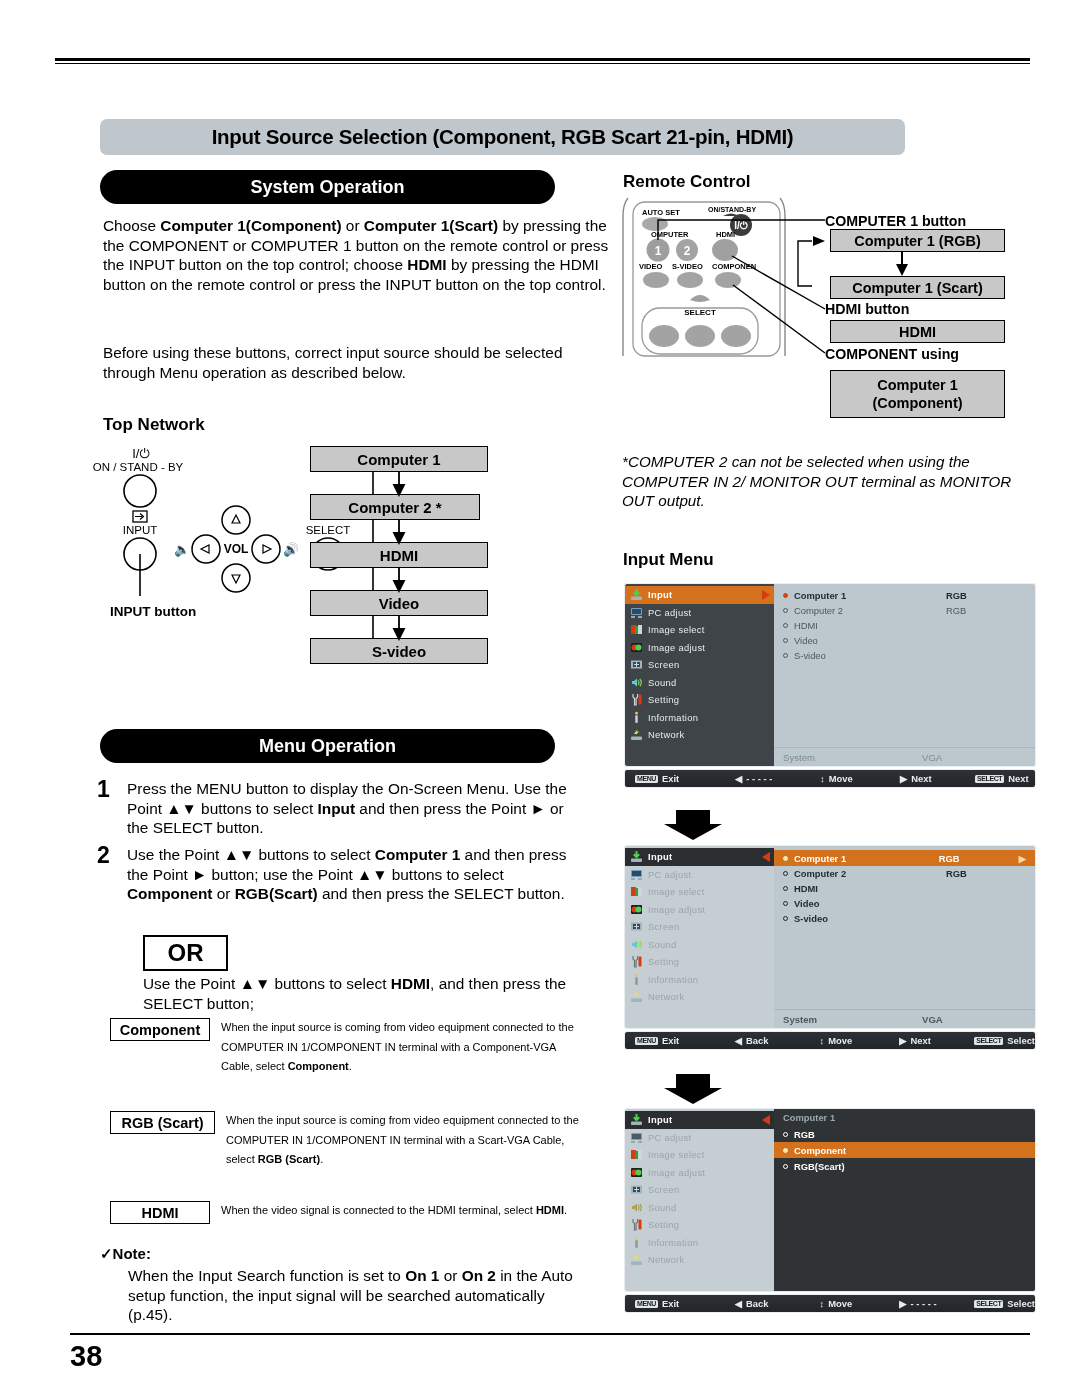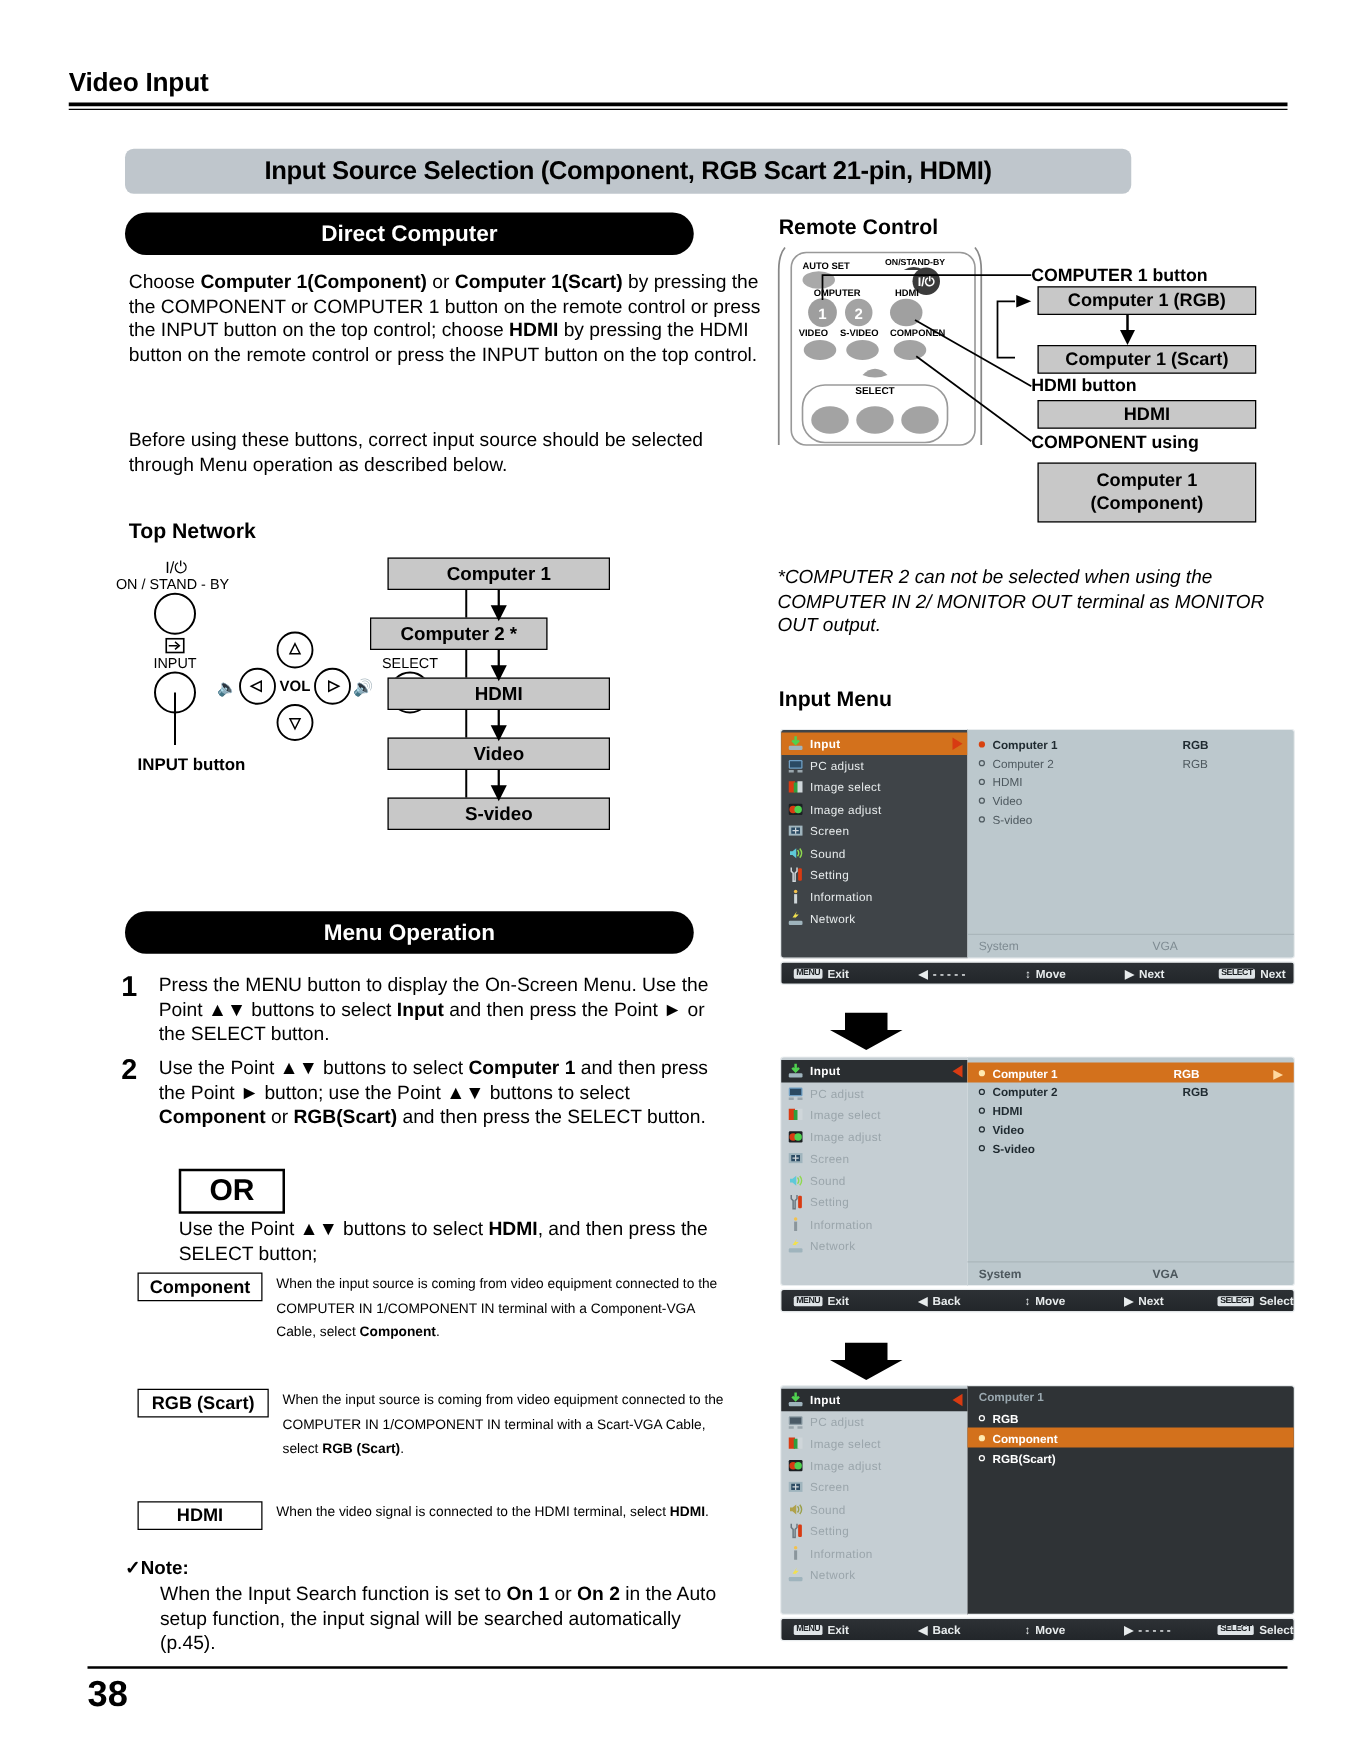--- a/index.html
+++ b/index.html
@@ -180,28 +180,27 @@
   #note-body { position:absolute; left:128px; top:1266px; width:460px; font-size:15.4px; line-height:19.6px; }
 
   
   #footer-rule { position:absolute; left:70px; top:1333px; width:960px; border-top:2.2px solid #000; }
   #page-number { position:absolute; left:70px; top:1340px; font-size:29px; font-weight:bold; }
 </style>
 </head>
 <body>
 
 <div class="page-head">
-  <div class="page-head-title">Video Input</div>
   <div class="page-head-rule1"></div>
   <div class="page-head-rule2"></div>
 </div>
 
 <div class="section-banner">Input Source Selection (Component, RGB Scart 21-pin, HDMI)</div>
 
-<div class="pill" id="direct-pill">Direct Computer</div>
+<div class="pill" id="direct-pill">System Operation</div>
 <div class="btext" id="direct-para1">Choose <b>Computer 1(Component)</b> or <b>Computer 1(Scart)</b> by pressing the the COMPONENT or COMPUTER 1 button on the remote control or press the INPUT button on the top control; choose <b>HDMI</b> by pressing the HDMI button on the remote control or press the INPUT button on the top control.</div>
 <div class="btext" id="direct-para2">Before using these buttons, correct input source should be selected through Menu operation as described below.</div>
 
 <div id="top-control-heading">Top Network</div>
 
 <div id="topctl-diagram">
   <svg width="510" height="240" viewBox="0 0 510 240">
 
     <text x="53" y="14" font-size="13" font-family="Liberation Sans, sans-serif" text-anchor="middle">I/⏻</text>
     <text x="50" y="27" font-size="11.5" font-family="Liberation Sans, sans-serif" text-anchor="middle">ON / STAND - BY</text>
@@ -230,21 +229,21 @@
 
     <circle cx="240" cy="72" r="3.2" fill="#000"></circle>
     <text x="240" y="90" font-size="11.5" font-family="Liberation Sans, sans-serif" text-anchor="middle">SELECT</text>
     <circle cx="240" cy="110" r="16" fill="#fff" stroke="#000" stroke-width="1.6"></circle>
 
     <path d="M295 218 L285 218 L285 13 L305 13" fill="none" stroke="#000" stroke-width="1.6"></path>
     <polygon points="313,13 303,9 303,17" fill="#000"></polygon>
   </svg>
 
   <div class="flow-box" style="position:absolute;left:222px;top:2px;width:178px;height:26px;">Computer 1</div>
-  <div class="flow-box" style="position:absolute;left:208px;top:50px;width:142px;height:26px;">Computer 2 *</div>
+  <div class="flow-box" style="position:absolute;left:222px;top:50px;width:170px;height:26px;">Computer 2 *</div>
   <div class="flow-box" style="position:absolute;left:222px;top:98px;width:178px;height:26px;">HDMI</div>
   <div class="flow-box" style="position:absolute;left:222px;top:146px;width:178px;height:26px;">Video</div>
   <div class="flow-box" style="position:absolute;left:222px;top:194px;width:178px;height:26px;">S-video</div>
 
   <svg width="510" height="240" viewBox="0 0 510 240" style="position:absolute;left:0;top:0;pointer-events:none;">
     <g stroke="#000" stroke-width="1.8" fill="#000">
       <line x1="311" y1="28" x2="311" y2="44"></line>
         <polygon points="311,51 306,41 316,41"></polygon>
       <line x1="311" y1="76" x2="311" y2="92"></line>
         <polygon points="311,99 306,89 316,89"></polygon>

